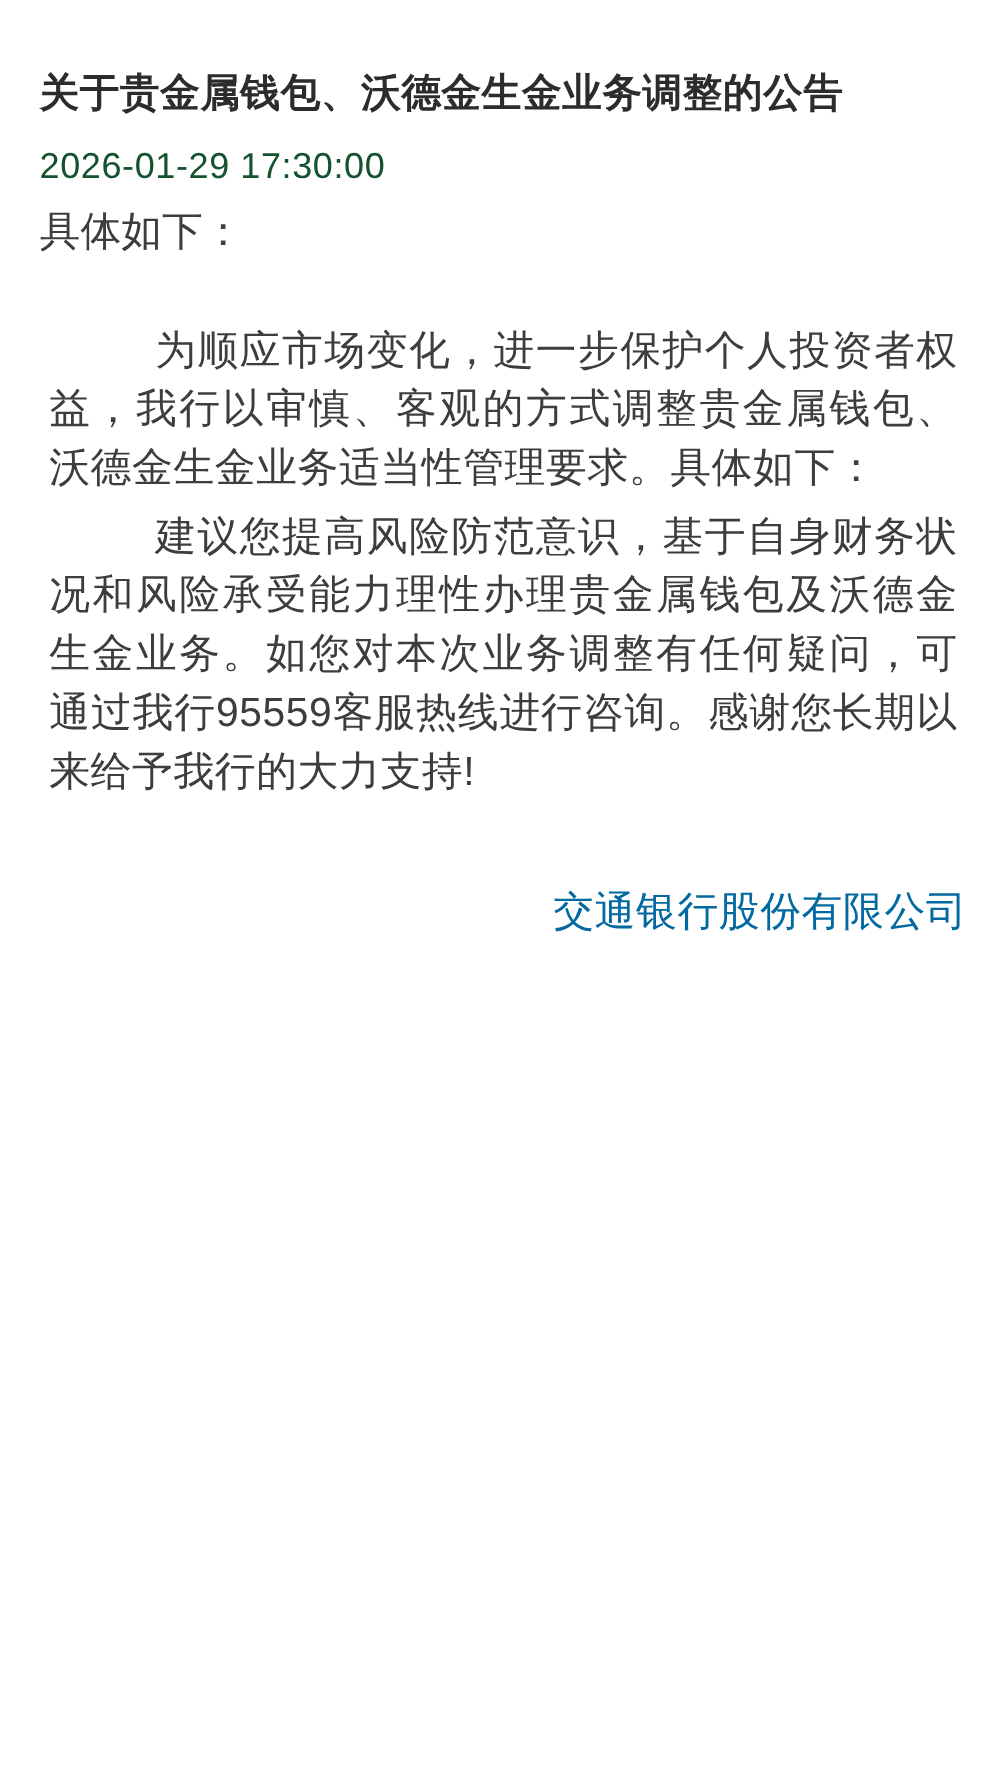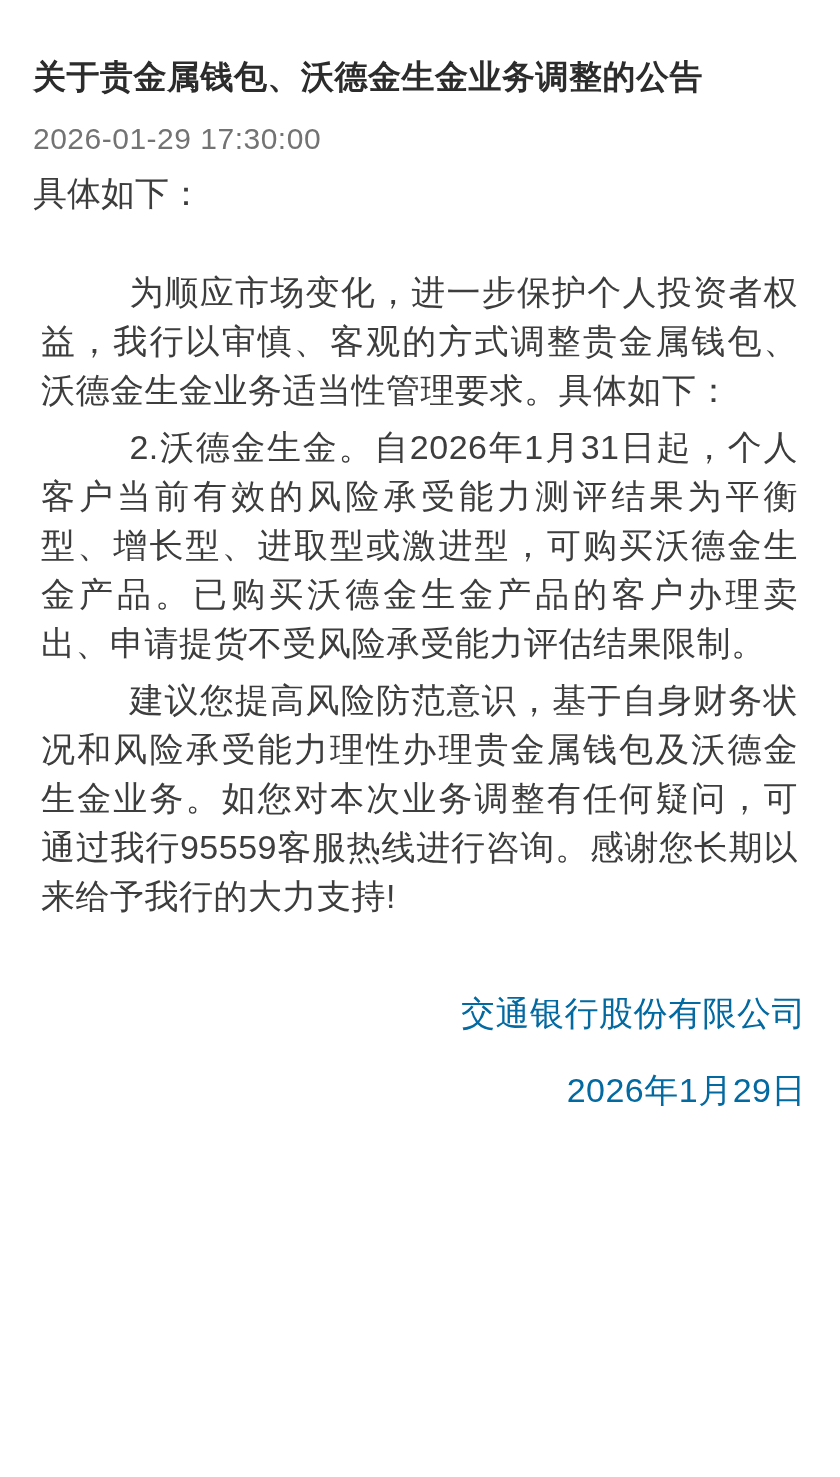--- a/index.html
+++ b/index.html
@@ -20,21 +20,21 @@
   .title {
     font-size: 33px;
     font-weight: 700;
     color: #2c2c2c;
     line-height: 1.3;
     letter-spacing: 0.5px;
   }
   .timestamp {
     font-size: 30px;
     line-height: 1.2;
-    color: #737373;
+    color: #14532d;
     letter-spacing: 0.5px;
   }
   .greeting {
     margin-top: 14px;
     font-size: 34px;
     line-height: 1.3;
     color: #3d3d3d;
   }
   .body-text {
     margin-top: 53px;
@@ -67,22 +67,20 @@
 <div class="page">
 
   <h1 class="title">关于贵金属钱包、沃德金生金业务调整的公告</h1>
 
   <div class="timestamp">2026-01-29 17:30:00</div>
 
   <div class="greeting">具体如下：</div>
 
   <div class="body-text">
     <p>为顺应市场变化，进一步保护个人投资者权益，我行以审慎、客观的方式调整贵金属钱包、沃德金生金业务适当性管理要求。具体如下：</p>
-    <p>2.沃德金生金。自2026年1月31日起，个人客户当前有效的风险承受能力测评结果为平衡型、增长型、进取型或激进型，可购买沃德金生金产品。已购买沃德金生金产品的客户办理卖出、申请提货不受风险承受能力评估结果限制。</p>
     <p>建议您提高风险防范意识，基于自身财务状况和风险承受能力理性办理贵金属钱包及沃德金生金业务。如您对本次业务调整有任何疑问，可通过我行95559客服热线进行咨询。感谢您长期以来给予我行的大力支持!</p>
   </div>
 
   <div class="signature-block">
     <div class="signature-company">交通银行股份有限公司</div>
-    <div class="signature-date">2026年1月29日</div>
   </div>
 
 </div>
 
 </body></html>

